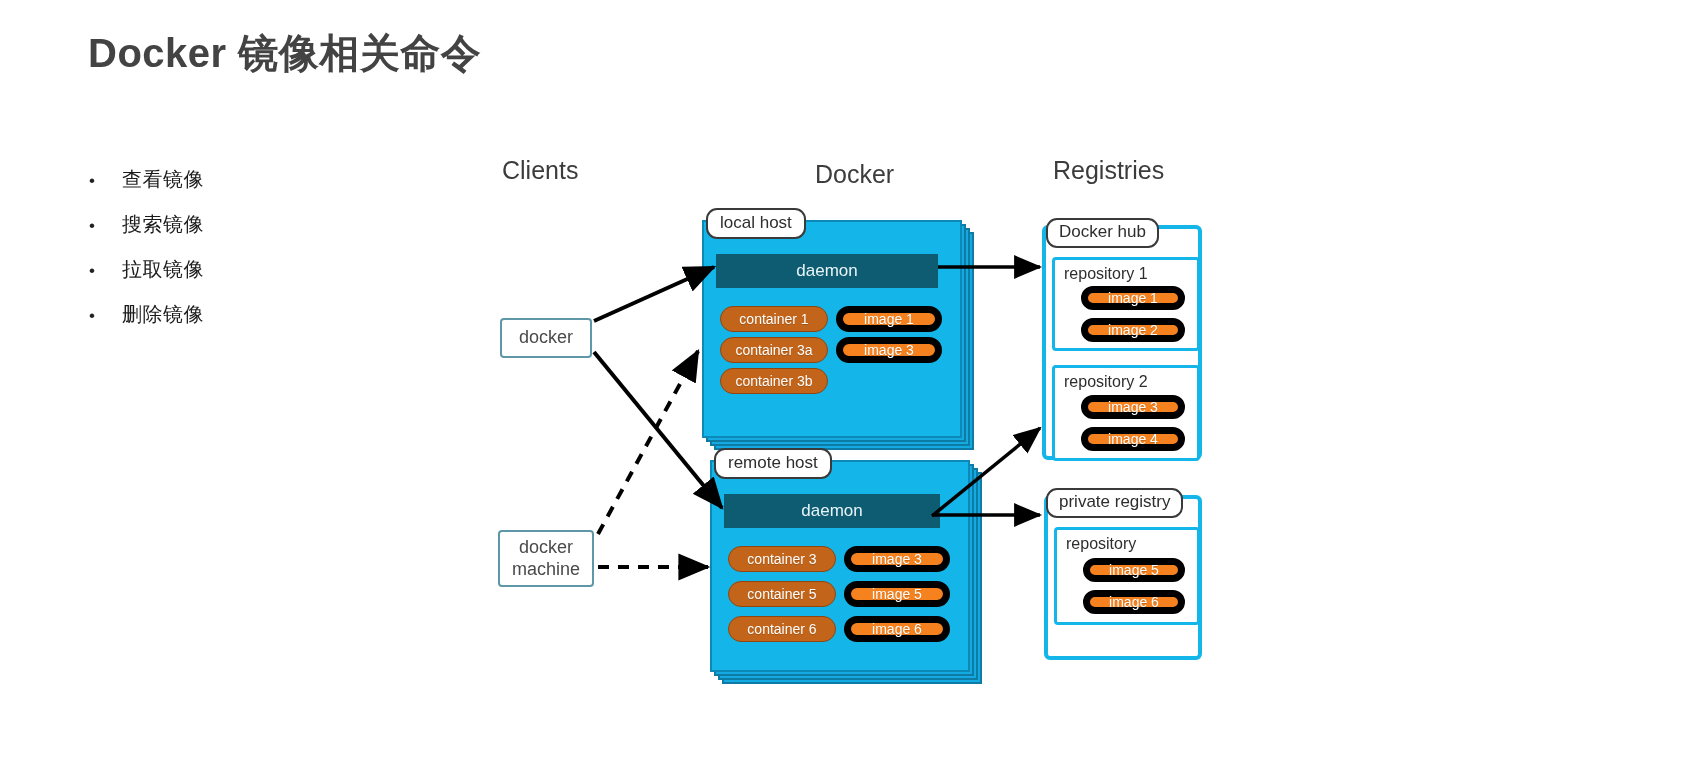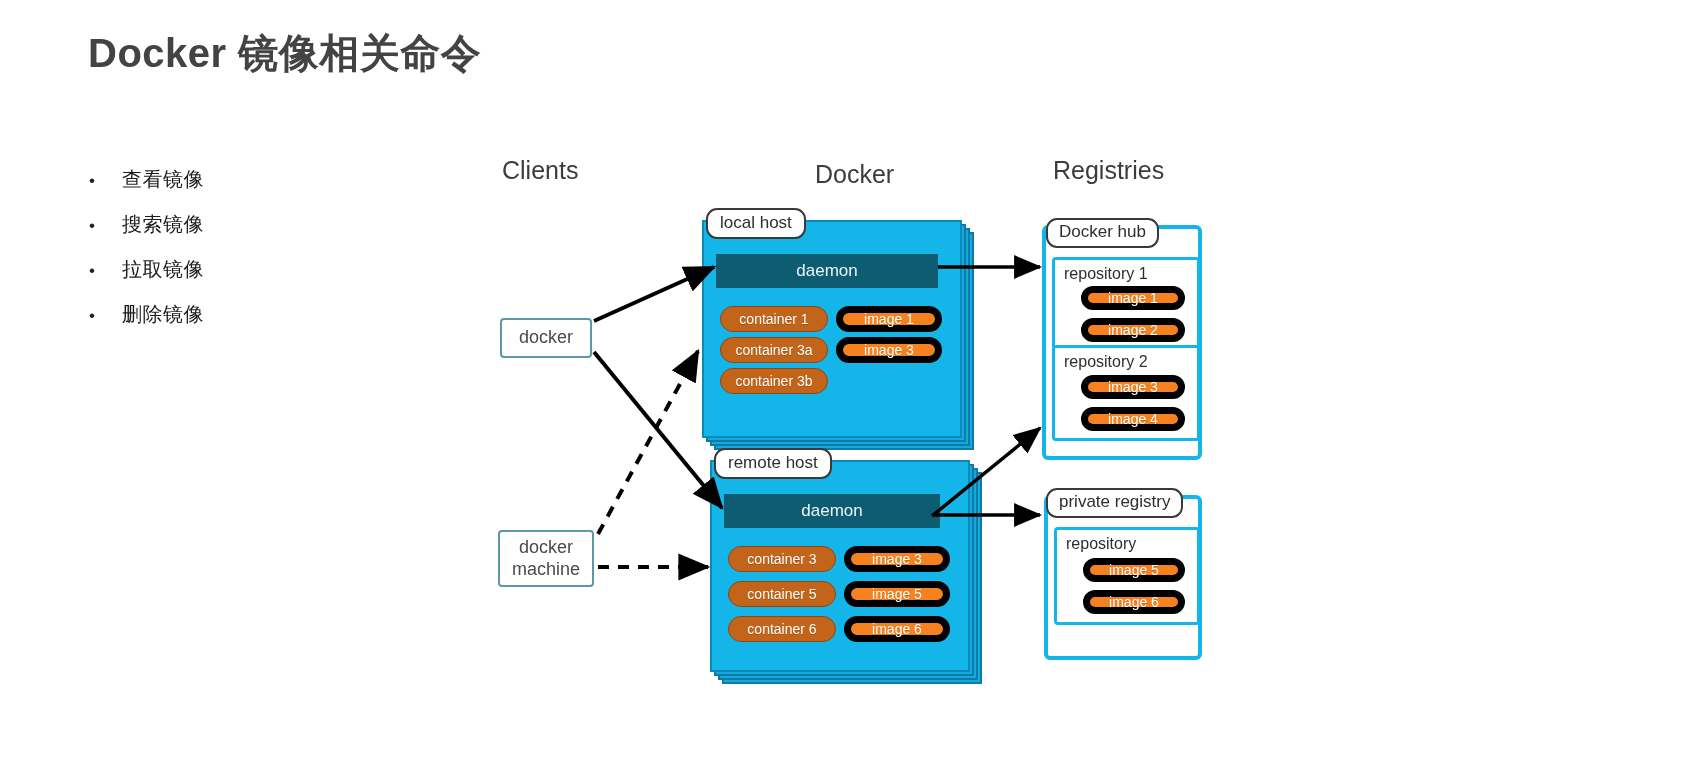--- a/index.html
+++ b/index.html
@@ -269,21 +269,21 @@
     <div class="pill image" style="left:134px; top:121px; width:106px; height:26px;">image 5</div>
     <div class="pill image" style="left:134px; top:156px; width:106px; height:26px;">image 6</div>
   </div>
 
   <div class="registry-panel" style="left:572px; top:95px; width:160px; height:235px;">
     <div class="repo-card" style="left:6px; top:28px; width:148px; height:94px;">
       <div class="repo-title">repository 1</div>
       <div class="pill image" style="left:26px; top:26px; width:104px; height:24px;">image 1</div>
       <div class="pill image" style="left:26px; top:58px; width:104px; height:24px;">image 2</div>
     </div>
-    <div class="repo-card" style="left:6px; top:116px; width:148px; height:96px;padding-left:18px;">
+    <div class="repo-card" style="left:6px; top:136px; width:148px; height:96px;padding-left:18px;">
       <div class="repo-title">repository 2</div>
       <div class="pill image" style="left:26px; top:27px; width:104px; height:24px;">image 3</div>
       <div class="pill image" style="left:26px; top:59px; width:104px; height:24px;">image 4</div>
     </div>
   </div>
   <div class="registry-label" style="left:576px; top:88px;">Docker hub</div>
 
   <div class="registry-panel" style="left:574px; top:365px; width:158px; height:165px;">
     <div class="repo-card" style="left:6px; top:28px; width:146px; height:98px;">
       <div class="repo-title">repository</div>

